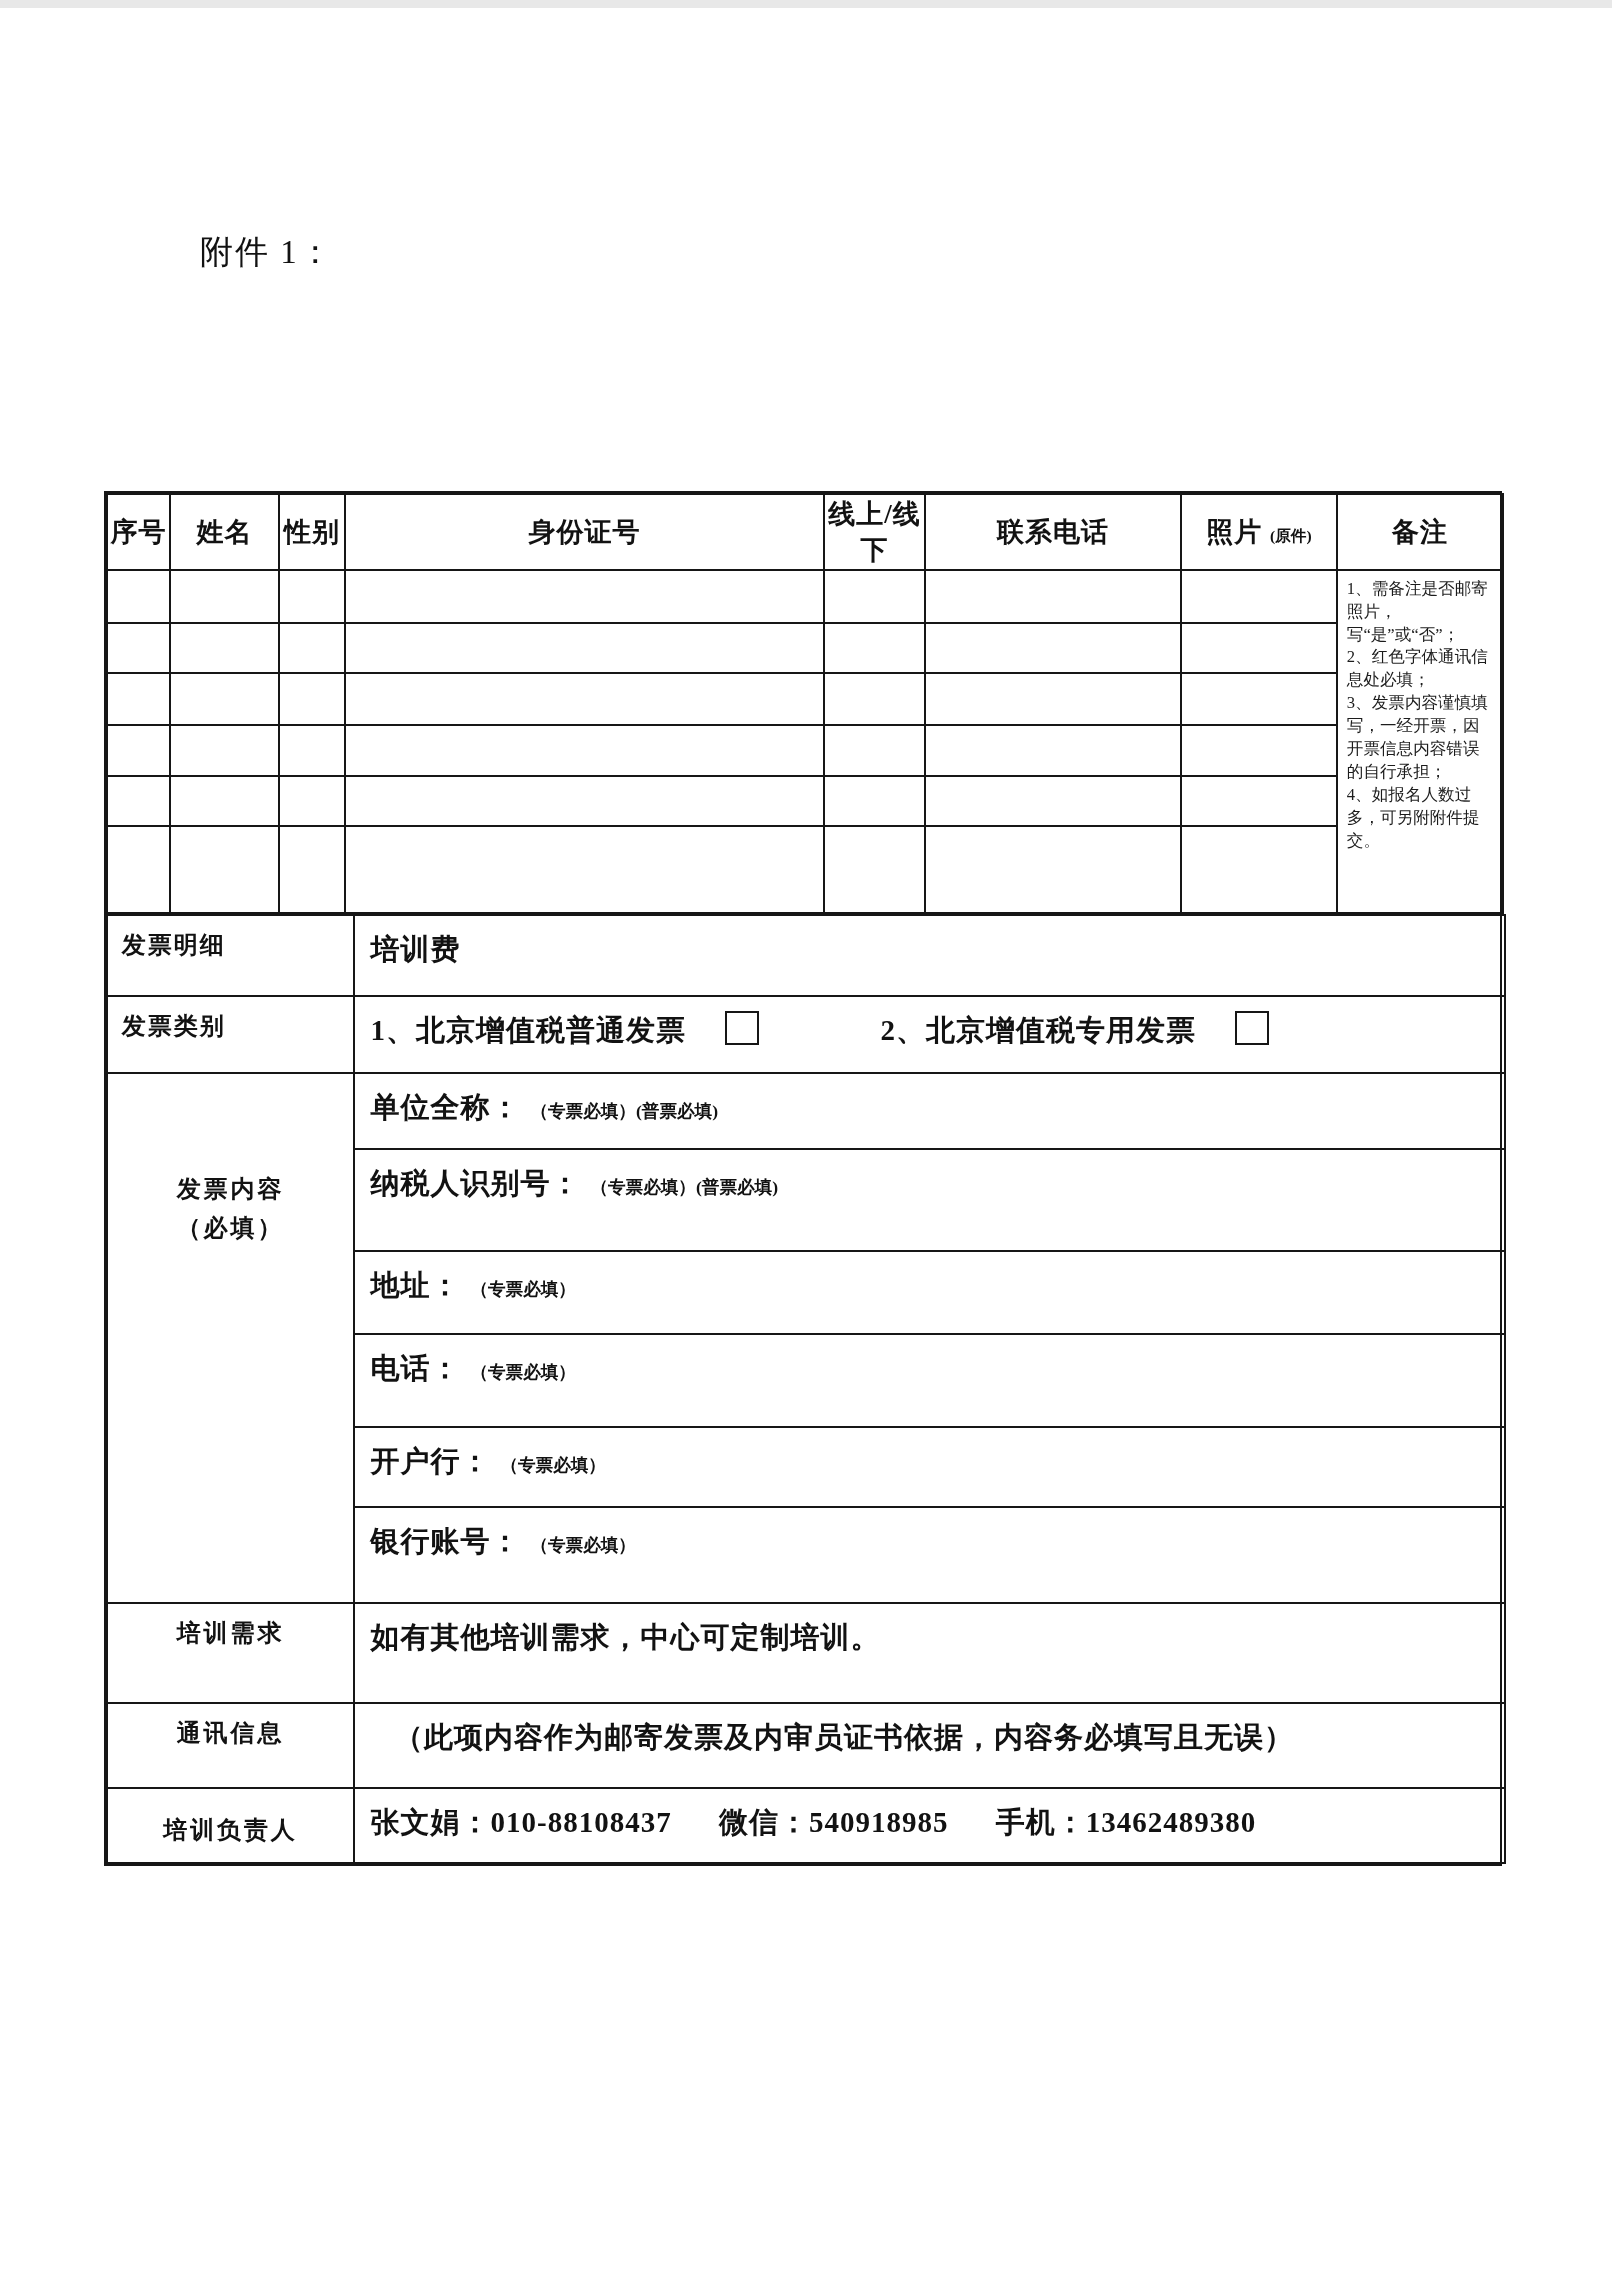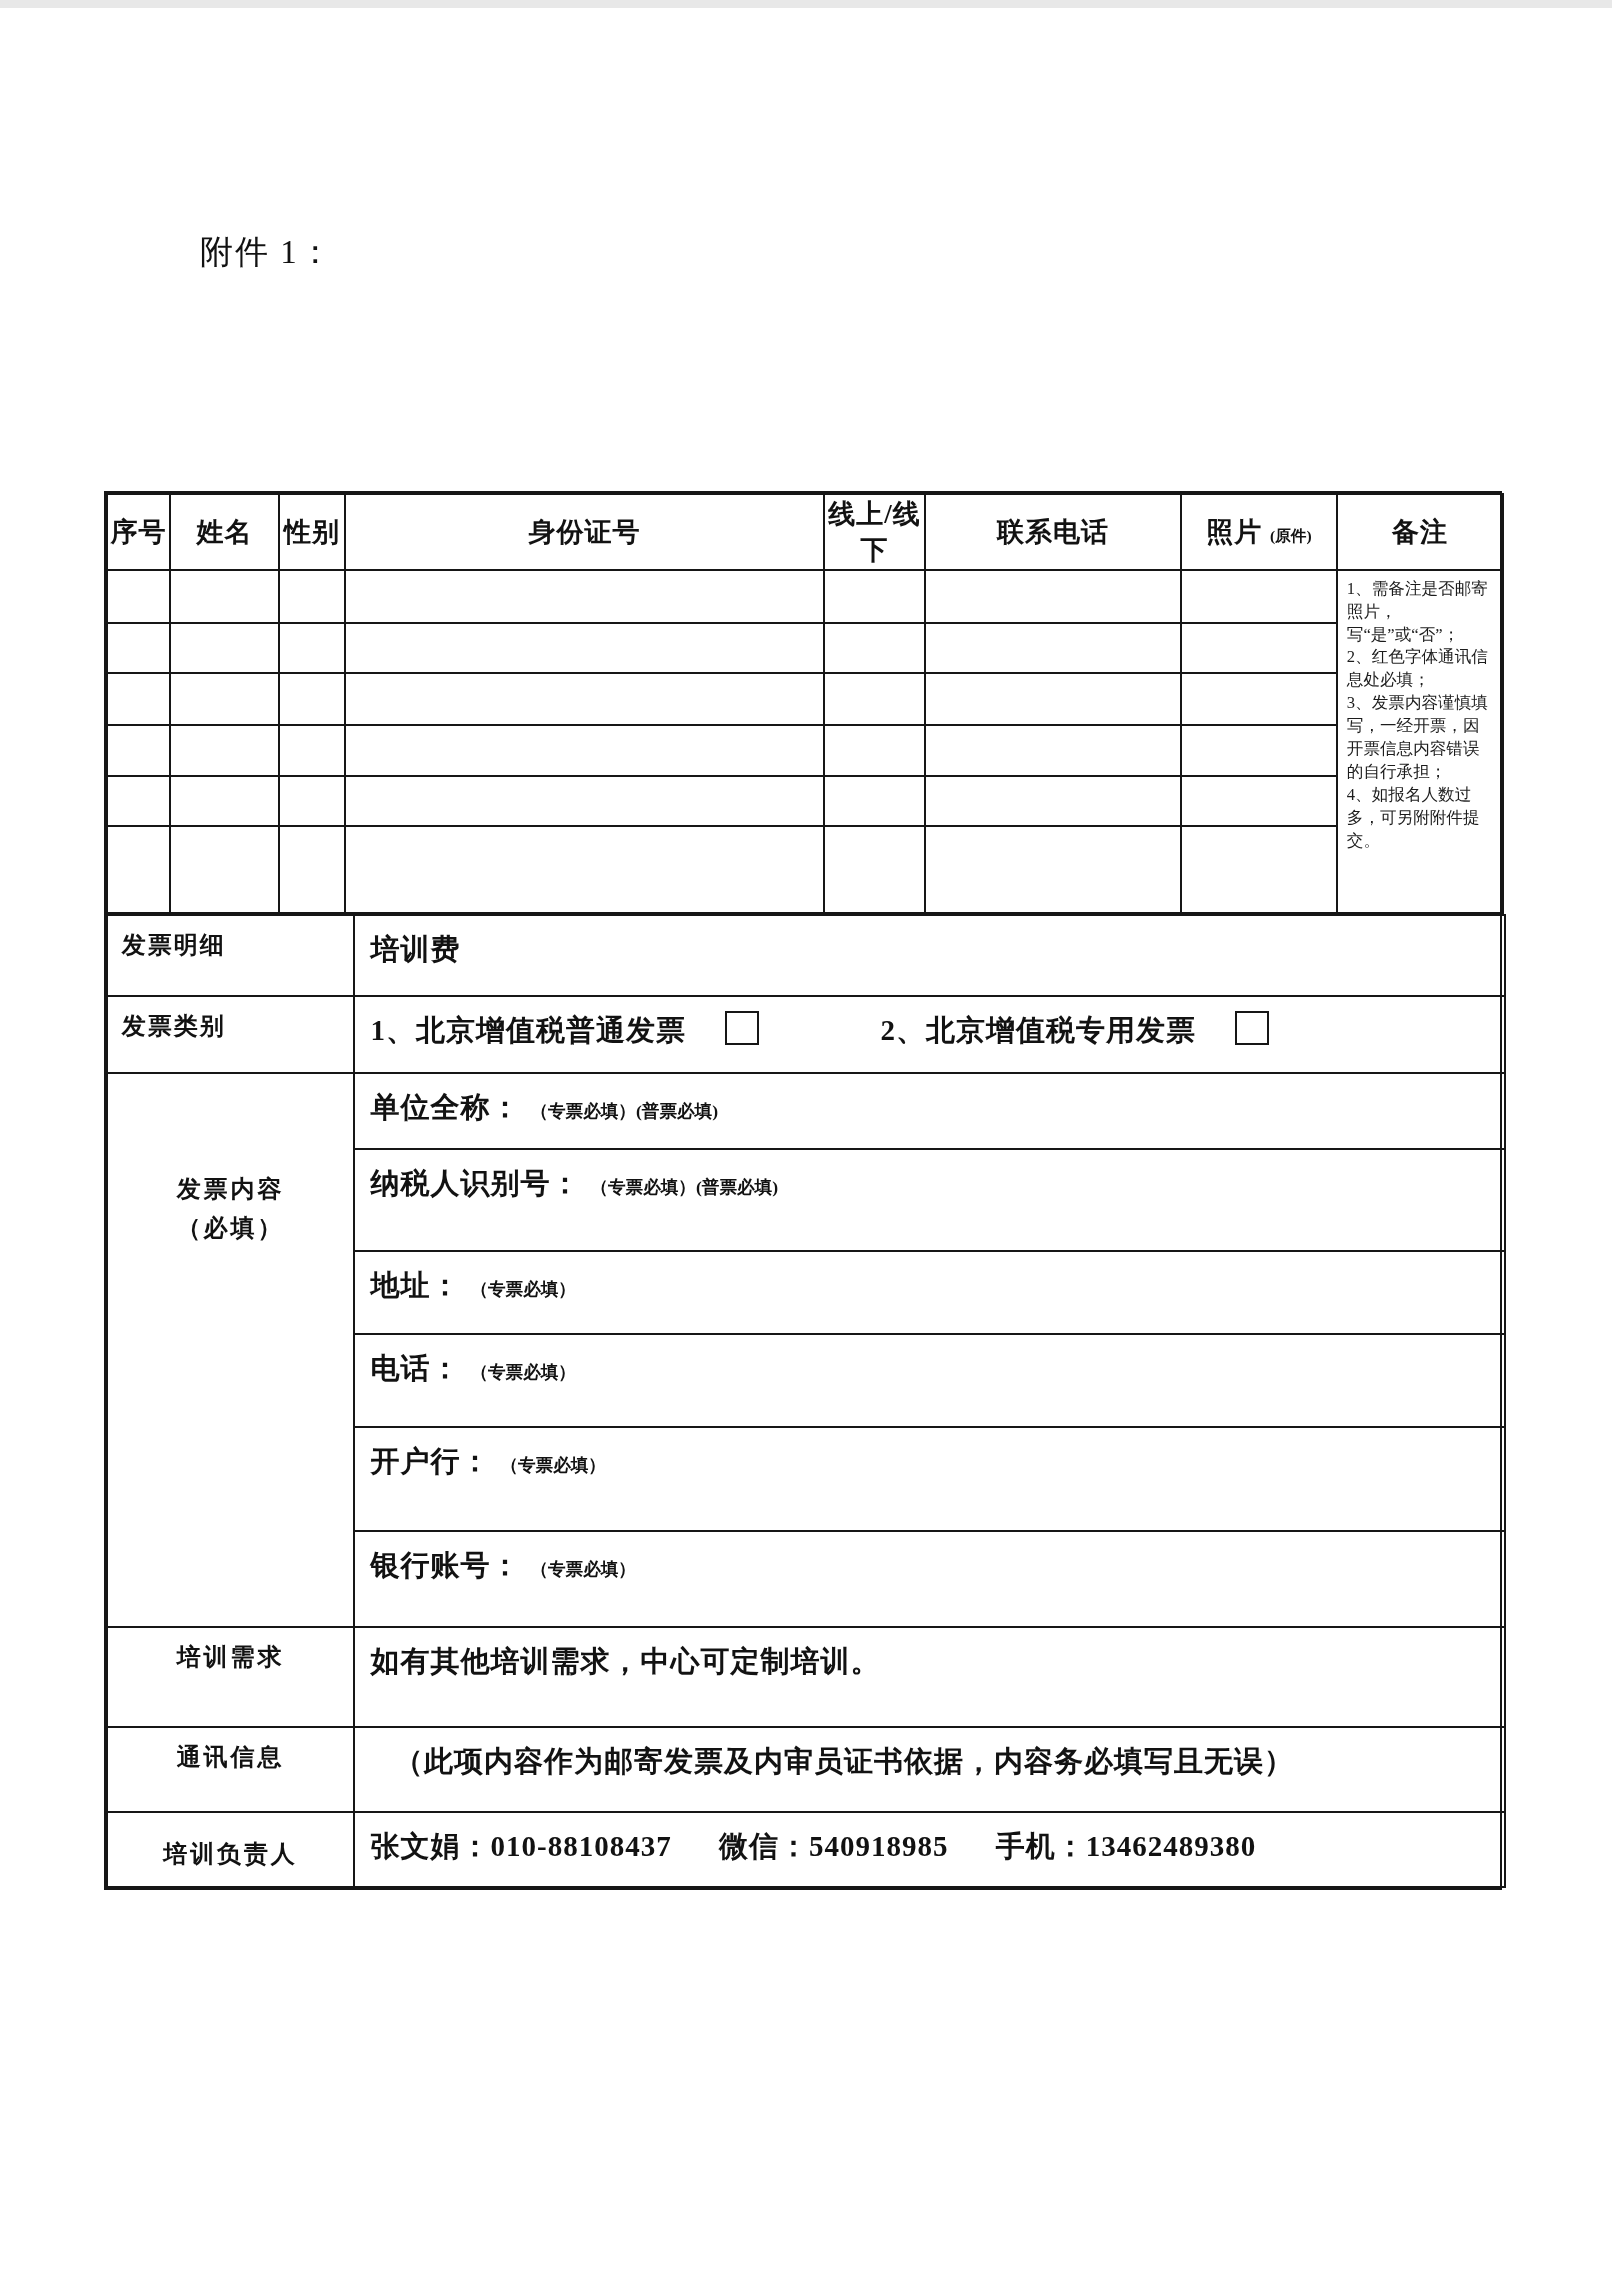--- a/index.html
+++ b/index.html
@@ -188,21 +188,21 @@
       <tr style="height:83px">
         <td class="val">
           <span>地址：</span><span class="f-note">（专票必填）</span>
         </td>
       </tr>
       <tr style="height:93px">
         <td class="val">
           <span>电话：</span><span class="f-note">（专票必填）</span>
         </td>
       </tr>
-      <tr style="height:104px">
+      <tr style="height:80px">
         <td class="val">
           <span>开户行：</span><span class="f-note">（专票必填）</span>
         </td>
       </tr>
       <tr style="height:96px">
         <td class="val">
           <span>银行账号：</span><span class="f-note">（专票必填）</span>
         </td>
       </tr>
 

